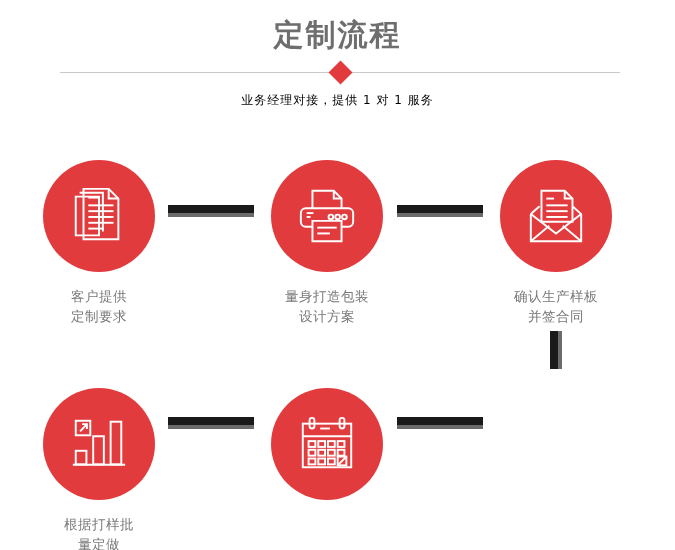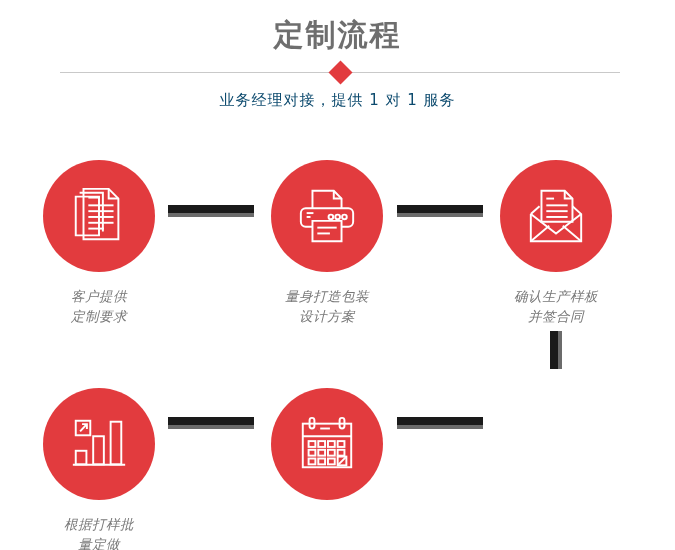--- a/index.html
+++ b/index.html
@@ -61,32 +61,31 @@
     background: #e23b3e;
     transform: rotate(45deg);
   }
 
   .page-subtitle {
     position: absolute;
     left: 0;
     top: 88px;
     width: 675px;
     text-align: center;
-    font-size: 15px;
-    color: #0c4a6e;
+    font-size: 12px;
+    color: #000000;
     letter-spacing: 1px;
     line-height: 24px;
   }
 
   
   .step {
     position: absolute;
     width: 190px;
     text-align: center;
-    font-style: italic;
   }
   .step-circle {
     position: relative;
     width: 112px;
     height: 112px;
     margin: 0 auto;
     border-radius: 50%;
     background: #e23b3e;
   }
   .step-circle svg {

